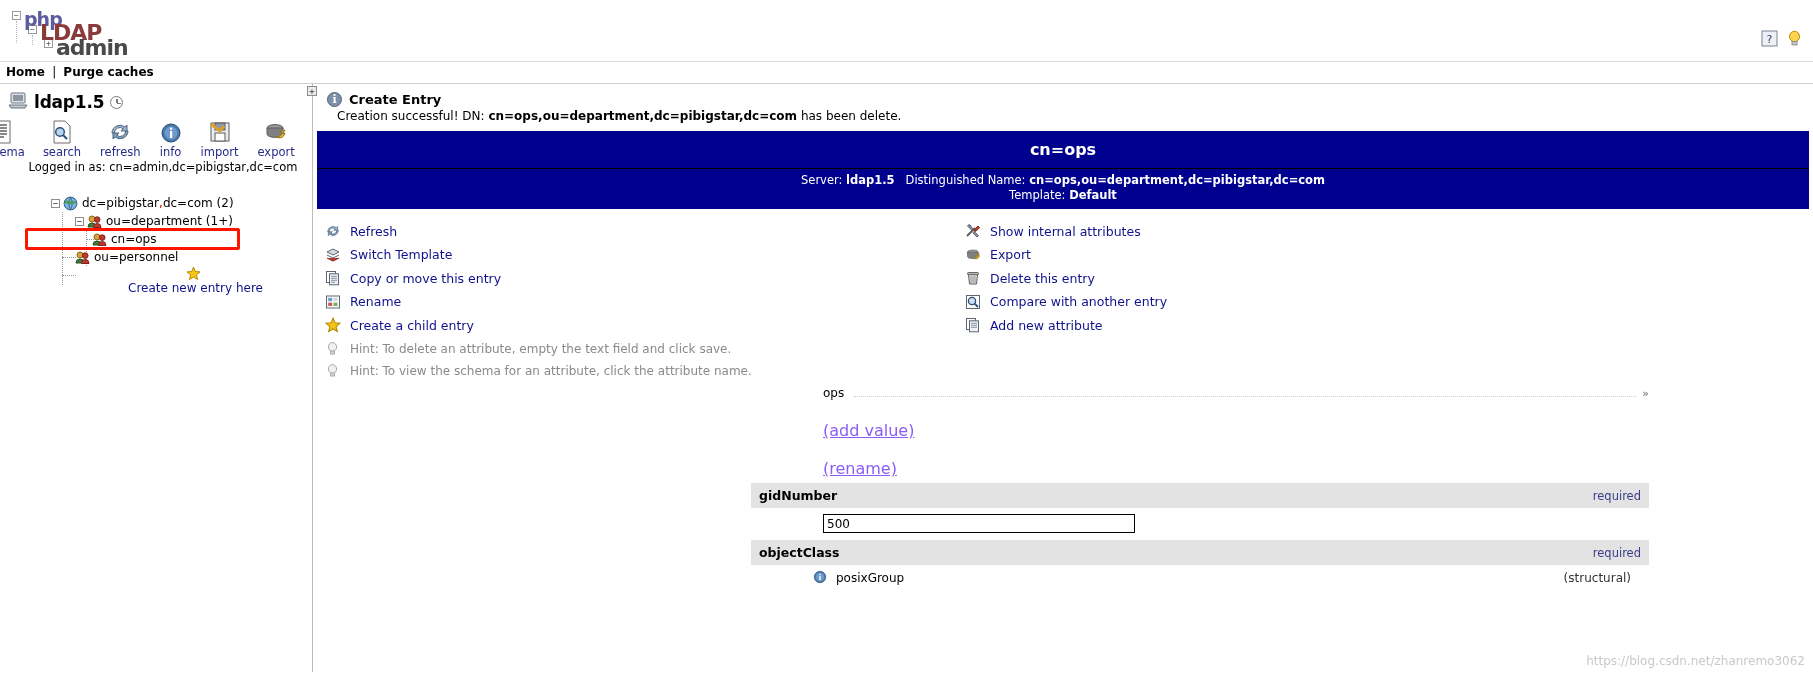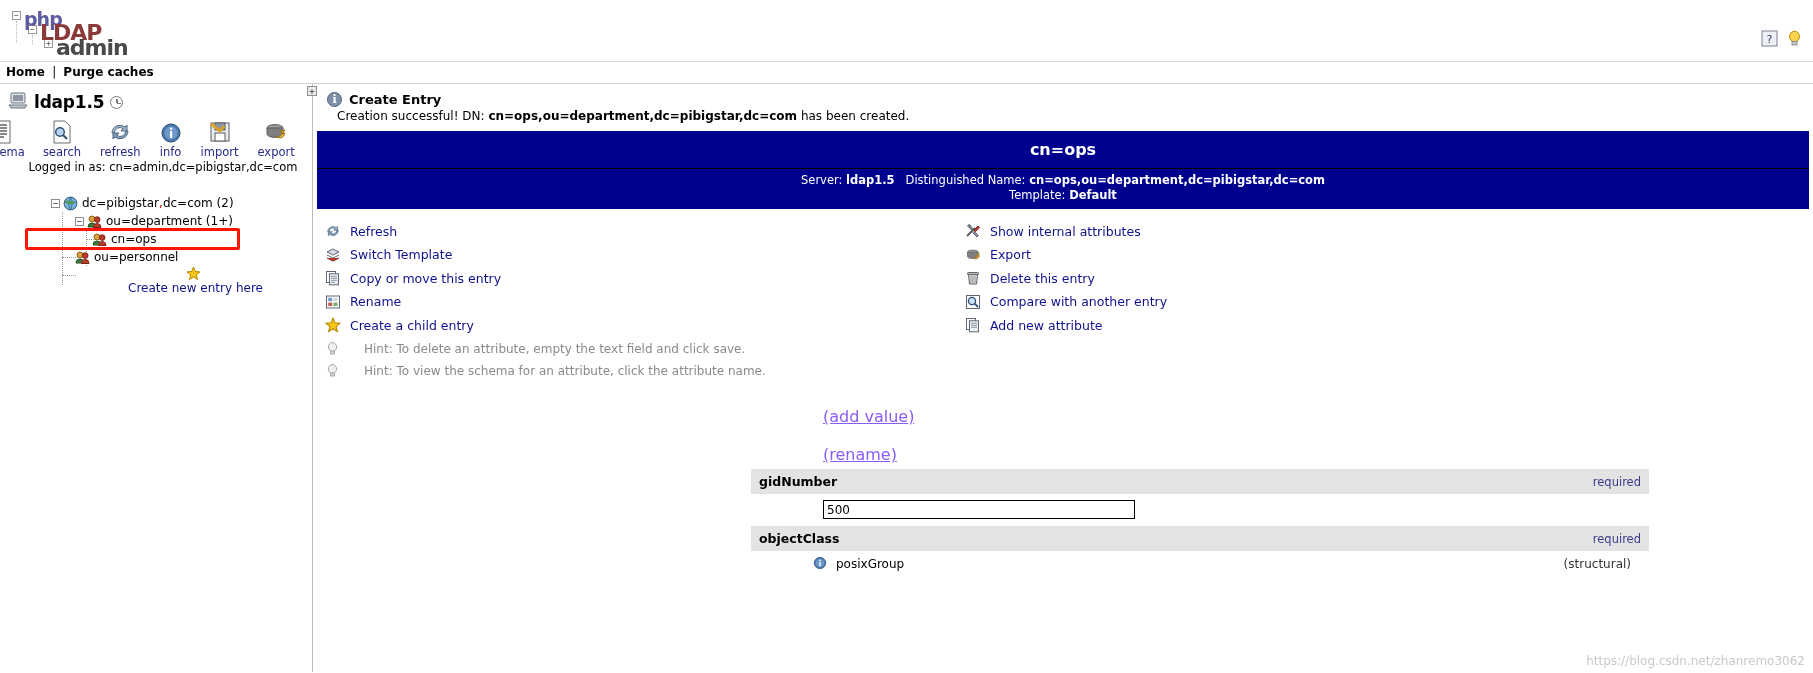--- a/index.html
+++ b/index.html
@@ -69,21 +69,21 @@
   #bluehdr-top { height:38px; display:flex; align-items:center; justify-content:center;
                  font-size:16px; font-weight:bold; border-bottom:1px solid #000; }
   #bluehdr-bot { padding:4px 0 6px 0; text-align:center; font-size:11.5px; line-height:15px; }
   #bluehdr-bot b { font-weight:bold; }
 
   #links { display:flex; margin-top:12px; padding-left:12px; }
   #links-left { width:630px; }
   #links-right { flex:1; padding-left:10px; }
   .lrow { display:flex; align-items:center; gap:9px; height:20px; margin-bottom:3.5px; }
   .lrow a { color:#11118c; font-size:12.5px; text-decoration:none; }
-  .hintrow { display:flex; align-items:center; gap:23px; height:20px; margin-bottom:2px; }
+  .hintrow { display:flex; align-items:center; gap:9px; height:20px; margin-bottom:2px; }
   .hinttxt { color:#8a8a8a; font-size:12px; }
   .ic { width:16px; height:16px; display:inline-block; position:relative; flex:0 0 16px; }
 
   
   #attrs { position:absolute; left:438px; top:296px; width:898px; }
   .attr-hdr { background:#e3e3e3; border-top:1px solid #fff; height:26px; display:flex; align-items:center;
               padding:0 8px; justify-content:space-between; }
   .attr-name { font-weight:bold; font-size:12.5px; }
   .attr-flags { font-size:11.5px; color:#3c3c8c; }
   .attr-flags .u { text-decoration:underline; }
@@ -305,21 +305,21 @@
   </div>
 
   <div id="main">
 
     <div id="notice">
       <div id="plus-tab" style="left:-6px; top:2px;">+</div>
       <div id="notice-title">
         <span class="info-badge">i</span>
         <span>Create Entry</span>
       </div>
-      <div id="notice-sub"><span>Creation successful! DN: </span><b>cn=ops,ou=department,dc=pibigstar,dc=com</b><span> has been created.</span></div>
+      <div id="notice-sub"><span>Creation successful! DN: </span><b>cn=ops,ou=department,dc=pibigstar,dc=com</b><span> has been delete.</span></div>
     </div>
 
     <div id="bluehdr">
       <div id="bluehdr-top">cn=ops</div>
       <div id="bluehdr-bot">
         <div>
           <span>Server:</span>
           <b>ldap1.5</b>&nbsp;&nbsp;
           <span>Distinguished Name:</span>
           <b>cn=ops,ou=department,dc=pibigstar,dc=com</b>
@@ -468,20 +468,25 @@
             </svg>
           </span>
           <a href="#">Add new attribute</a>
         </div>
       </div>
     </div>
 
     <div id="attrs">
 
       <div class="attr-body">
+        <div class="val-line">
+          <span class="val-text">ops</span>
+          <span class="dots"></span>
+          <span class="sq">»</span>
+        </div>
         <div style="margin-top:7px;">
           <a class="sublink" href="#">(add value)</a>
           <a class="sublink" href="#">(rename)</a>
         </div>
       </div>
 
       <div class="attr-hdr">
         <span class="attr-name">gidNumber</span>
         <span class="attr-flags u">required</span>
       </div>

